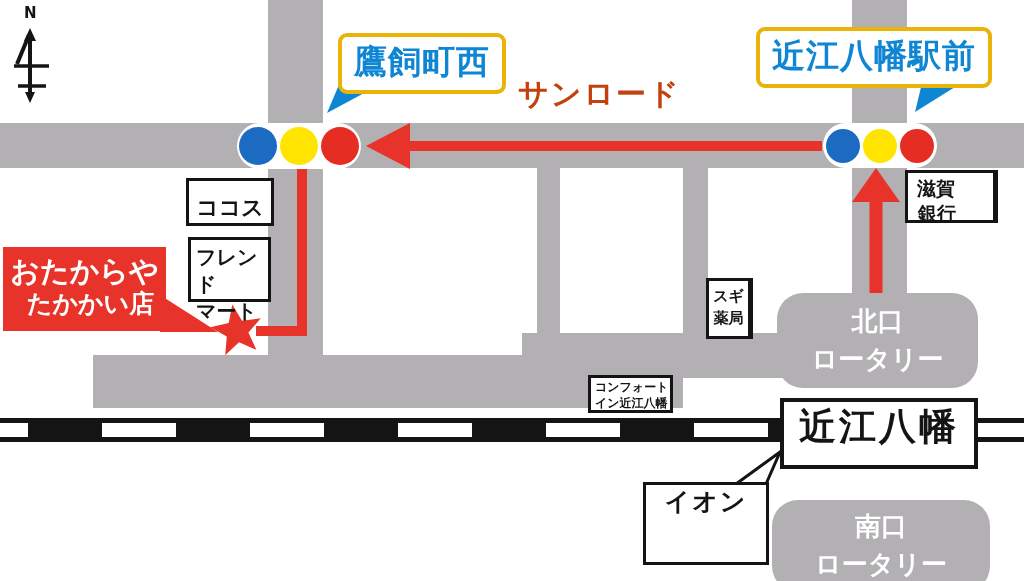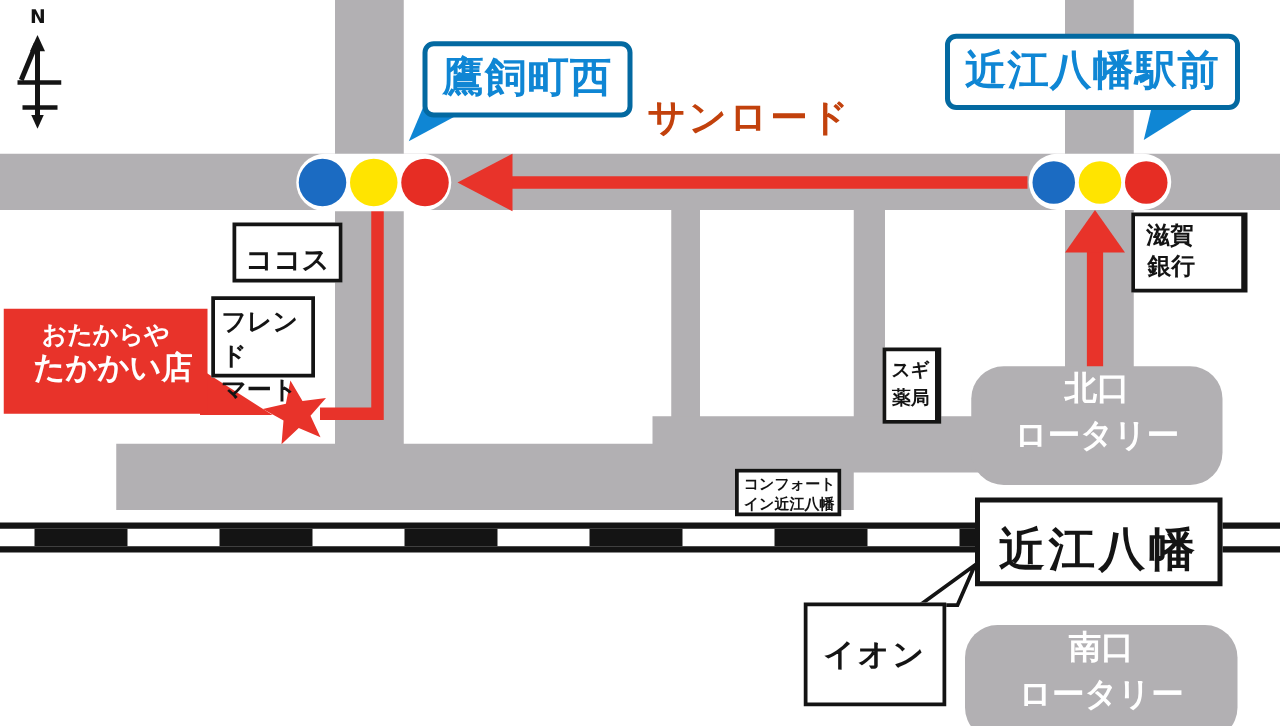--- a/index.html
+++ b/index.html
@@ -10,71 +10,71 @@
   .road    { position:absolute; background:#b2b0b3; z-index:1; }
   .railway {
     position:absolute; left:0; top:418px; width:1024px; height:24px; z-index:1;
     box-sizing:border-box; border-top:5px solid #141414; border-bottom:5px solid #141414;
     background:repeating-linear-gradient(90deg,#ffffff 0 74px,#141414 74px 148px);
     background-position:-46px 0;
   }
   .rotary  {
     position:absolute; background:#b2b0b3; border-radius:26px; z-index:2;
     color:#fff; font-weight:bold; font-size:26px; line-height:1.45; text-align:center;
-    display:flex; flex-direction:column; justify-content:flex-start;
+    display:flex; flex-direction:column; justify-content:center;
   }
   #route-svg { position:absolute; left:0; top:0; z-index:3; pointer-events:none; }
   .box {
     position:absolute; background:#fff; border:3px solid #141414; z-index:4;
     box-sizing:border-box; color:#141414; font-weight:bold;
   }
   .pill {
     position:absolute; background:#fff; border-radius:24px; z-index:4;
     display:flex; align-items:center; justify-content:center; gap:3px;
   }
   .light { border-radius:50%; }
   .pill-west .light { width:38px; height:38px; }
   .pill-east .light { width:34px; height:34px; }
   .light-blue   { background:#1b6bc2; }
   .light-yellow { background:#ffe400; }
   .light-red    { background:#e62d24; }
   .bubble {
-    position:absolute; background:#fff; border:4px solid #0369a1; border-radius:9px;
+    position:absolute; background:#fff; border:4px solid #eab308; border-radius:9px;
     color:#0f86d4; font-weight:bold; font-size:33px; letter-spacing:1px;
     padding:3px 12px 5px; z-index:4; white-space:nowrap;
   }
   #bubble-west { left:338px; top:33px; }
   #bubble-east { left:756px; top:27px; }
   #road-name { position:absolute; left:518px; top:74px; z-index:4;
     color:#c2410c; font-weight:bold; font-size:30px; letter-spacing:2px; }
   #compass-n { position:absolute; left:24px; top:4px; z-index:4;
     color:#141414; font-weight:bold; font-size:15px; }
   #box-cocos { left:186px; top:178px; width:88px; height:48px; font-size:22px;
     display:flex; align-items:flex-end; justify-content:center; }
-  #box-friendmart { left:169px; top:237px; width:83px; height:65px; font-size:20px;
+  #box-friendmart { left:188px; top:237px; width:83px; height:65px; font-size:20px;
     line-height:1.35; padding:4px 0 0 5px; }
-  #box-shigabank { left:905px; top:170px; width:93px; height:64px; font-size:19px;
+  #box-shigabank { left:905px; top:170px; width:93px; height:53px; font-size:19px;
     line-height:1.3; padding:3px 0 0 9px; border-right-width:5px; }
   #box-shigabank .l2 { margin-left:1px; }
   #box-sugi { left:706px; top:278px; width:47px; height:61px; font-size:15px;
     line-height:1.45; text-align:center; padding-top:5px; border-right-width:5px; }
   #box-comfort { left:588px; top:375px; width:85px; height:38px; font-size:12px;
     line-height:1.3; padding:2px 0 0 4px; }
-  #box-aeon { left:643px; top:482px; width:114px; height:83px; font-size:25px;
-    display:flex; align-items:center; justify-content:center; letter-spacing:2px; }
+  #box-aeon { left:643px; top:482px; width:126px; height:83px; font-size:25px;
+    display:flex; align-items:flex-start; justify-content:center; letter-spacing:2px; }
   #box-station { left:780px; top:398px; width:198px; height:71px; border-width:4px;
-    font-size:37px; letter-spacing:3px; display:flex; align-items:flex-end; justify-content:center; }
+    font-size:37px; letter-spacing:3px; display:flex; align-items:flex-start; justify-content:center; }
   #rotary-north { left:777px; top:293px; width:201px; height:95px; }
   #rotary-south { left:772px; top:500px; width:218px; height:92px; }
   #store-sign {
     position:absolute; left:3px; top:247px; width:163px; height:84px; z-index:4;
     background:#e8332a; color:#fff; font-weight:bold; text-align:center;
     padding-top:9px; box-sizing:border-box;
   }
-  #store-sign .name   { font-size:20px; line-height:1.1; }
+  #store-sign .name   { font-size:29px; line-height:1.1; }
   #store-sign .branch { font-size:25px; margin-left:12px; line-height:1.3; }
 </style>
 </head>
 <body>
 
 <div id="canvas">
 
   <div class="road" style="left:0; top:123px; width:1024px; height:45px;"></div>
   <div class="road" style="left:268px; top:0; width:55px; height:408px;"></div>
   <div class="road" style="left:852px; top:0; width:55px; height:296px;"></div>

